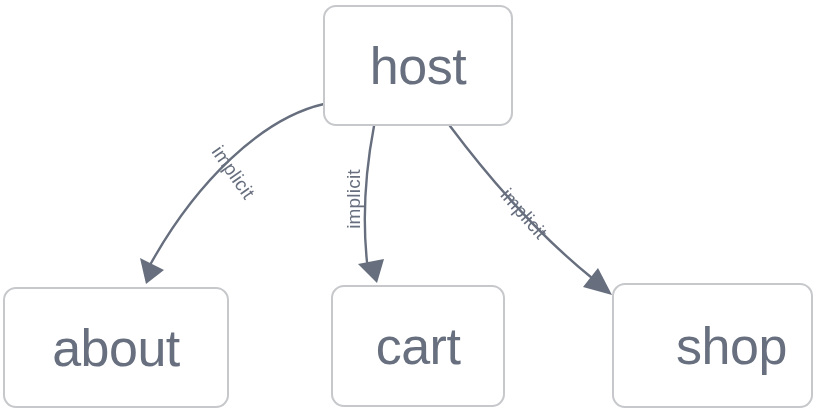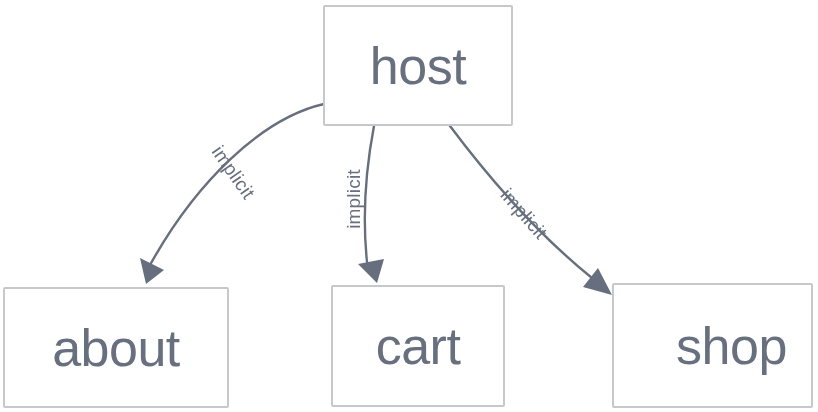--- a/index.html
+++ b/index.html
@@ -23,21 +23,21 @@
     left: 0;
     top: 0;
     width: 818px;
     height: 412px;
   }
   .node-box {
     position: absolute;
     box-sizing: border-box;
     background: #ffffff;
     border: 2px solid #c6c8cb;
-    border-radius: 2px;
+    border-radius: 13px;
     display: flex;
     align-items: center;
     justify-content: center;
     z-index: 5;
   }
   .node-label {
     color: #68707f;
     font-family: "Liberation Sans", sans-serif;
     font-size: 52px;
     font-weight: 400;

